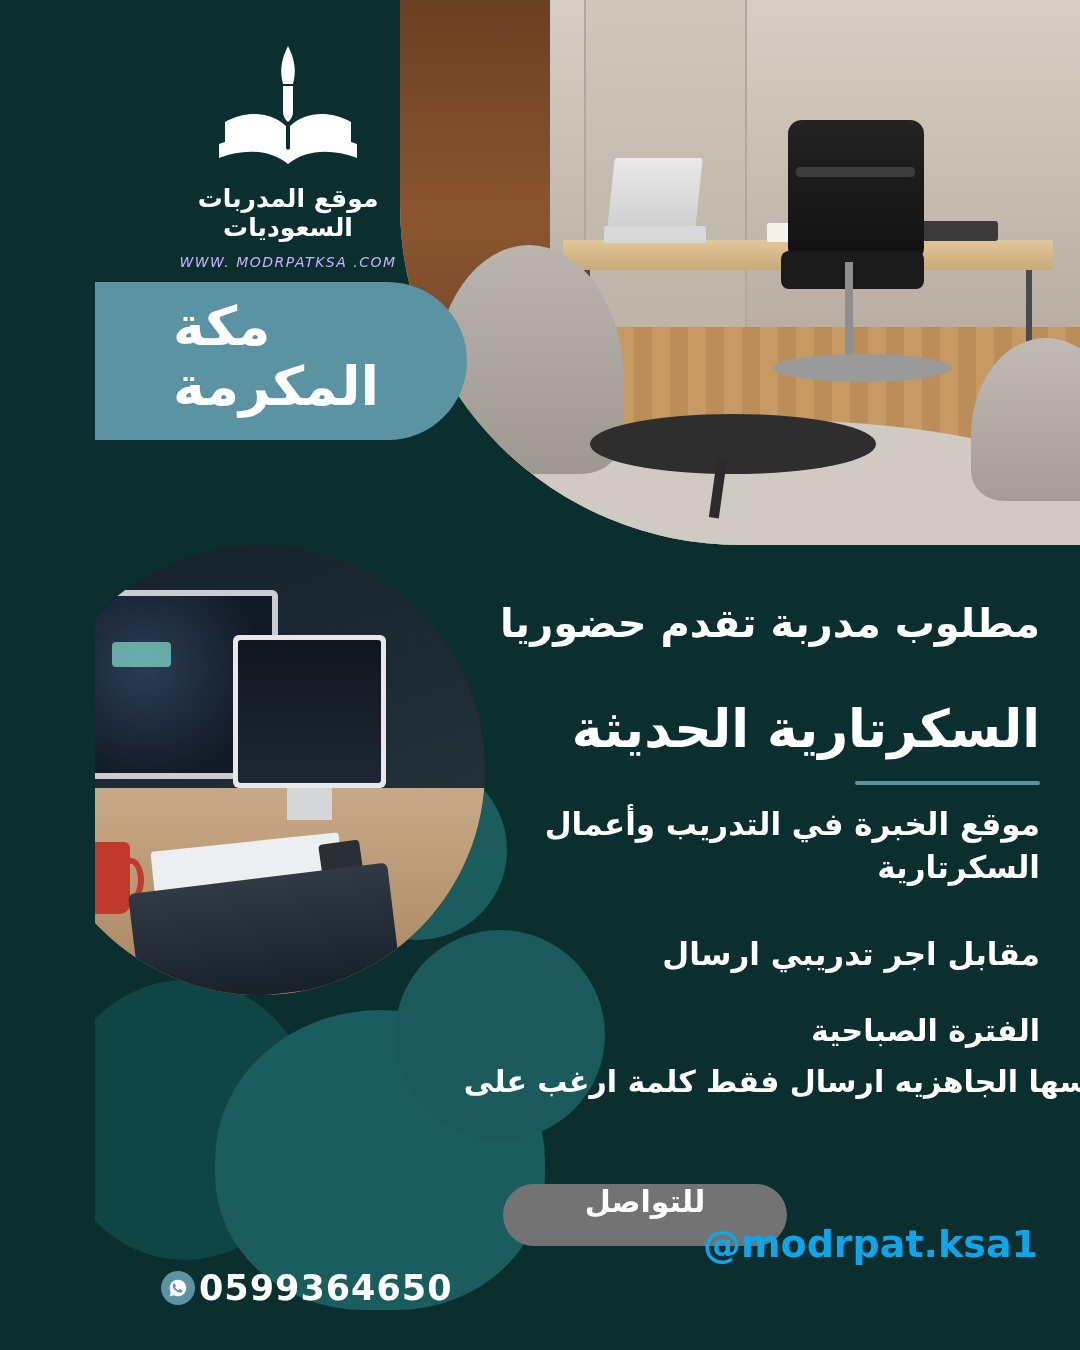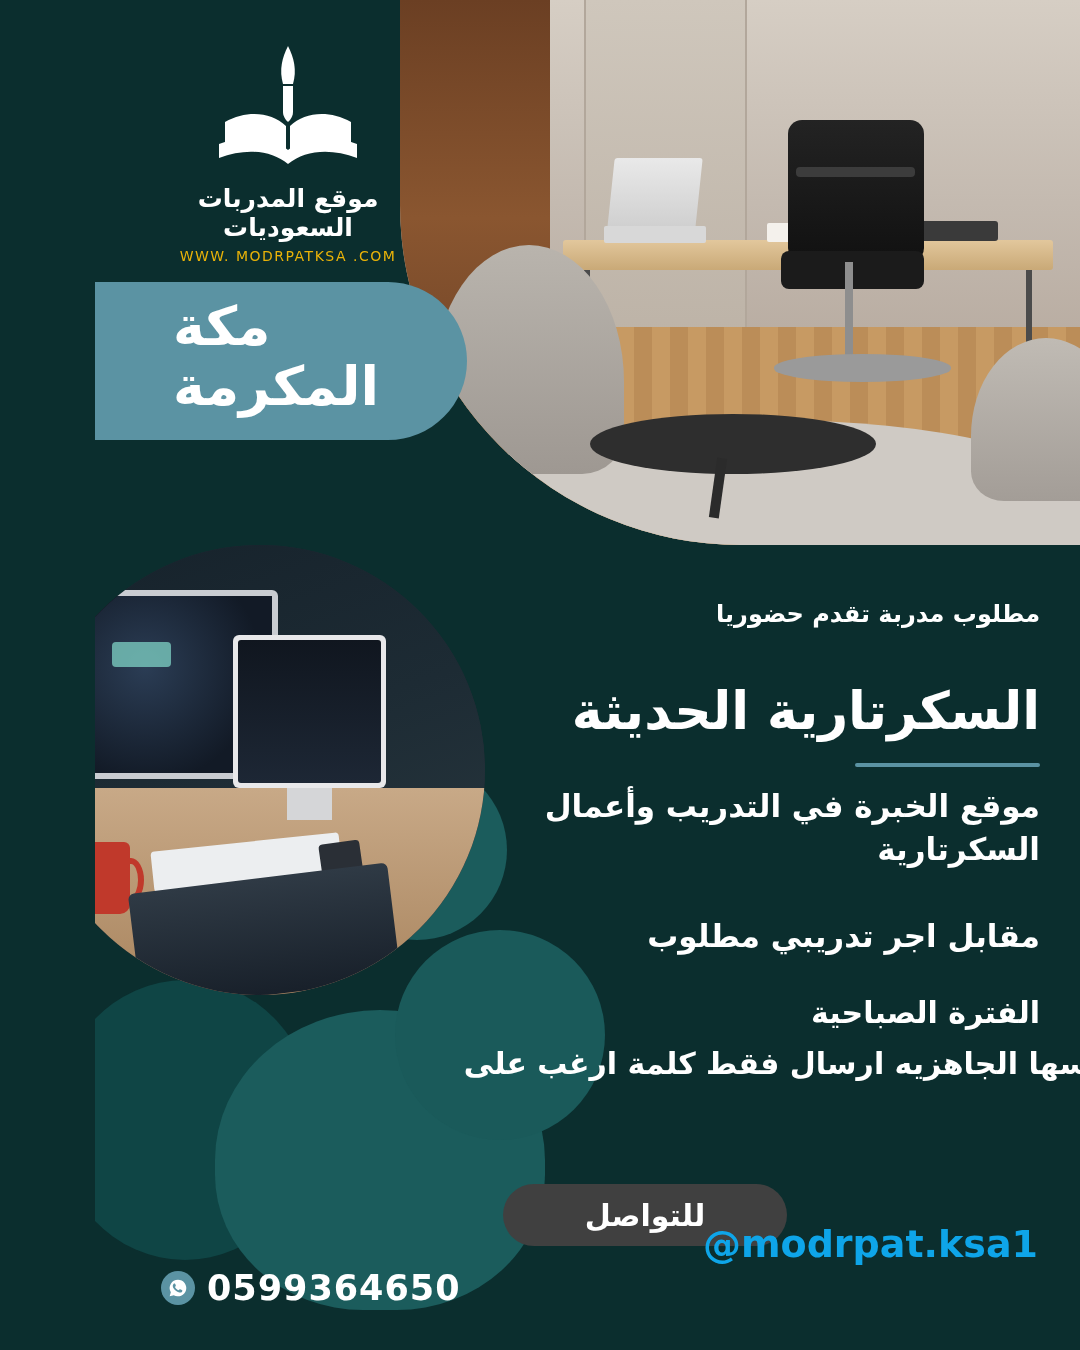--- a/index.html
+++ b/index.html
@@ -121,25 +121,26 @@
   }
   .logo-mark { width:100%; display:flex; justify-content:center; }
   .logo-text {
     margin-top:14px;
     color:#ffffff;
     font-size:25px;
     font-weight:bold;
     letter-spacing:0px;
   }
   .logo-url {
-    margin-top:6px;
-    color:#eab308;
+    margin-top:12px;
+    color:#c4b5fd;
     font-size:14px;
     letter-spacing:1.5px;
     direction:ltr;
+    font-style:italic;
   }
 
   
   .city-pill {
     position:absolute; top:282px; left:0;
     width:372px; min-height:158px;
     background:#5b93a3;
     border-radius:0 80px 80px 0;
     display:flex; align-items:center; justify-content:center;
     padding:10px 30px 18px 20px;
@@ -230,21 +231,21 @@
 
   
   .content {
     position:absolute;
     right:40px; top:600px;
     width:640px;
     text-align:right;
     color:#ffffff;
   }
   .line-1 {
-    font-size:24px; font-weight:bold; letter-spacing:0px;
+    font-size:40px; font-weight:bold; letter-spacing:0px;
   }
   .headline {
     margin-top:53px;
     font-size:52px; font-weight:bold;
   }
   .divider {
     margin:22px 0 18px auto;
     width:185px; height:4px; background:#5b93a3; border-radius:2px;
   }
   .line-2 {
@@ -262,37 +263,37 @@
     margin-top:6px;
     font-size:30px; font-weight:bold; line-height:1.5;
     width:900px; margin-right:-260px;
   }
 
   
   .contact-pill {
     position:absolute;
     left:408px; top:1184px;
     width:284px; height:62px;
-    background:#404040;
+    background:#737373;
     border-radius:34px;
-    display:flex; align-items:center; justify-content:center;
+    display:flex; justify-content:center;
     color:#ffffff; font-size:30px; font-weight:bold;
   }
 
   
   .handle {
     position:absolute;
     right:42px; top:1222px;
     color:#0ea5e9; font-size:38px; font-weight:bold;
     direction:ltr;
   }
   .phone-row {
     position:absolute;
     left:66px; top:1268px;
-    display:flex; align-items:center; gap:12px;
+    display:flex; align-items:center; gap:4px;
     direction:ltr;
   }
   .wa-icon {
     width:34px; height:34px; border-radius:50%;
     background:#5b93a3;
     display:flex; align-items:center; justify-content:center;
   }
   .phone-num {
     color:#ffffff; font-size:35px; font-weight:bold; letter-spacing:1px;
   }
@@ -361,21 +362,21 @@
     <div class="dp-mug"></div>
     <div class="dp-laptop"></div>
     <div class="dp-plant"></div>
   </div>
 
   <div class="content">
     <div class="line-1">مطلوب مدربة تقدم حضوريا</div>
     <div class="headline">السكرتارية الحديثة</div>
     <div class="divider"></div>
     <div class="line-2">موقع الخبرة في التدريب وأعمال السكرتارية</div>
-    <div class="line-3">مقابل اجر تدريبي مطلوب</div>
+    <div class="line-3">مقابل اجر تدريبي ارسال</div>
     <div class="line-4">الفترة الصباحية</div>
     <div class="line-5">من تجد في نفسها الجاهزيه ارسال فقط كلمة ارغب على واتس</div>
   </div>
 
   <div class="contact-pill">
     <span>للتواصل</span>
   </div>
 
   <div class="handle">@modrpat.ksa1</div>
 

